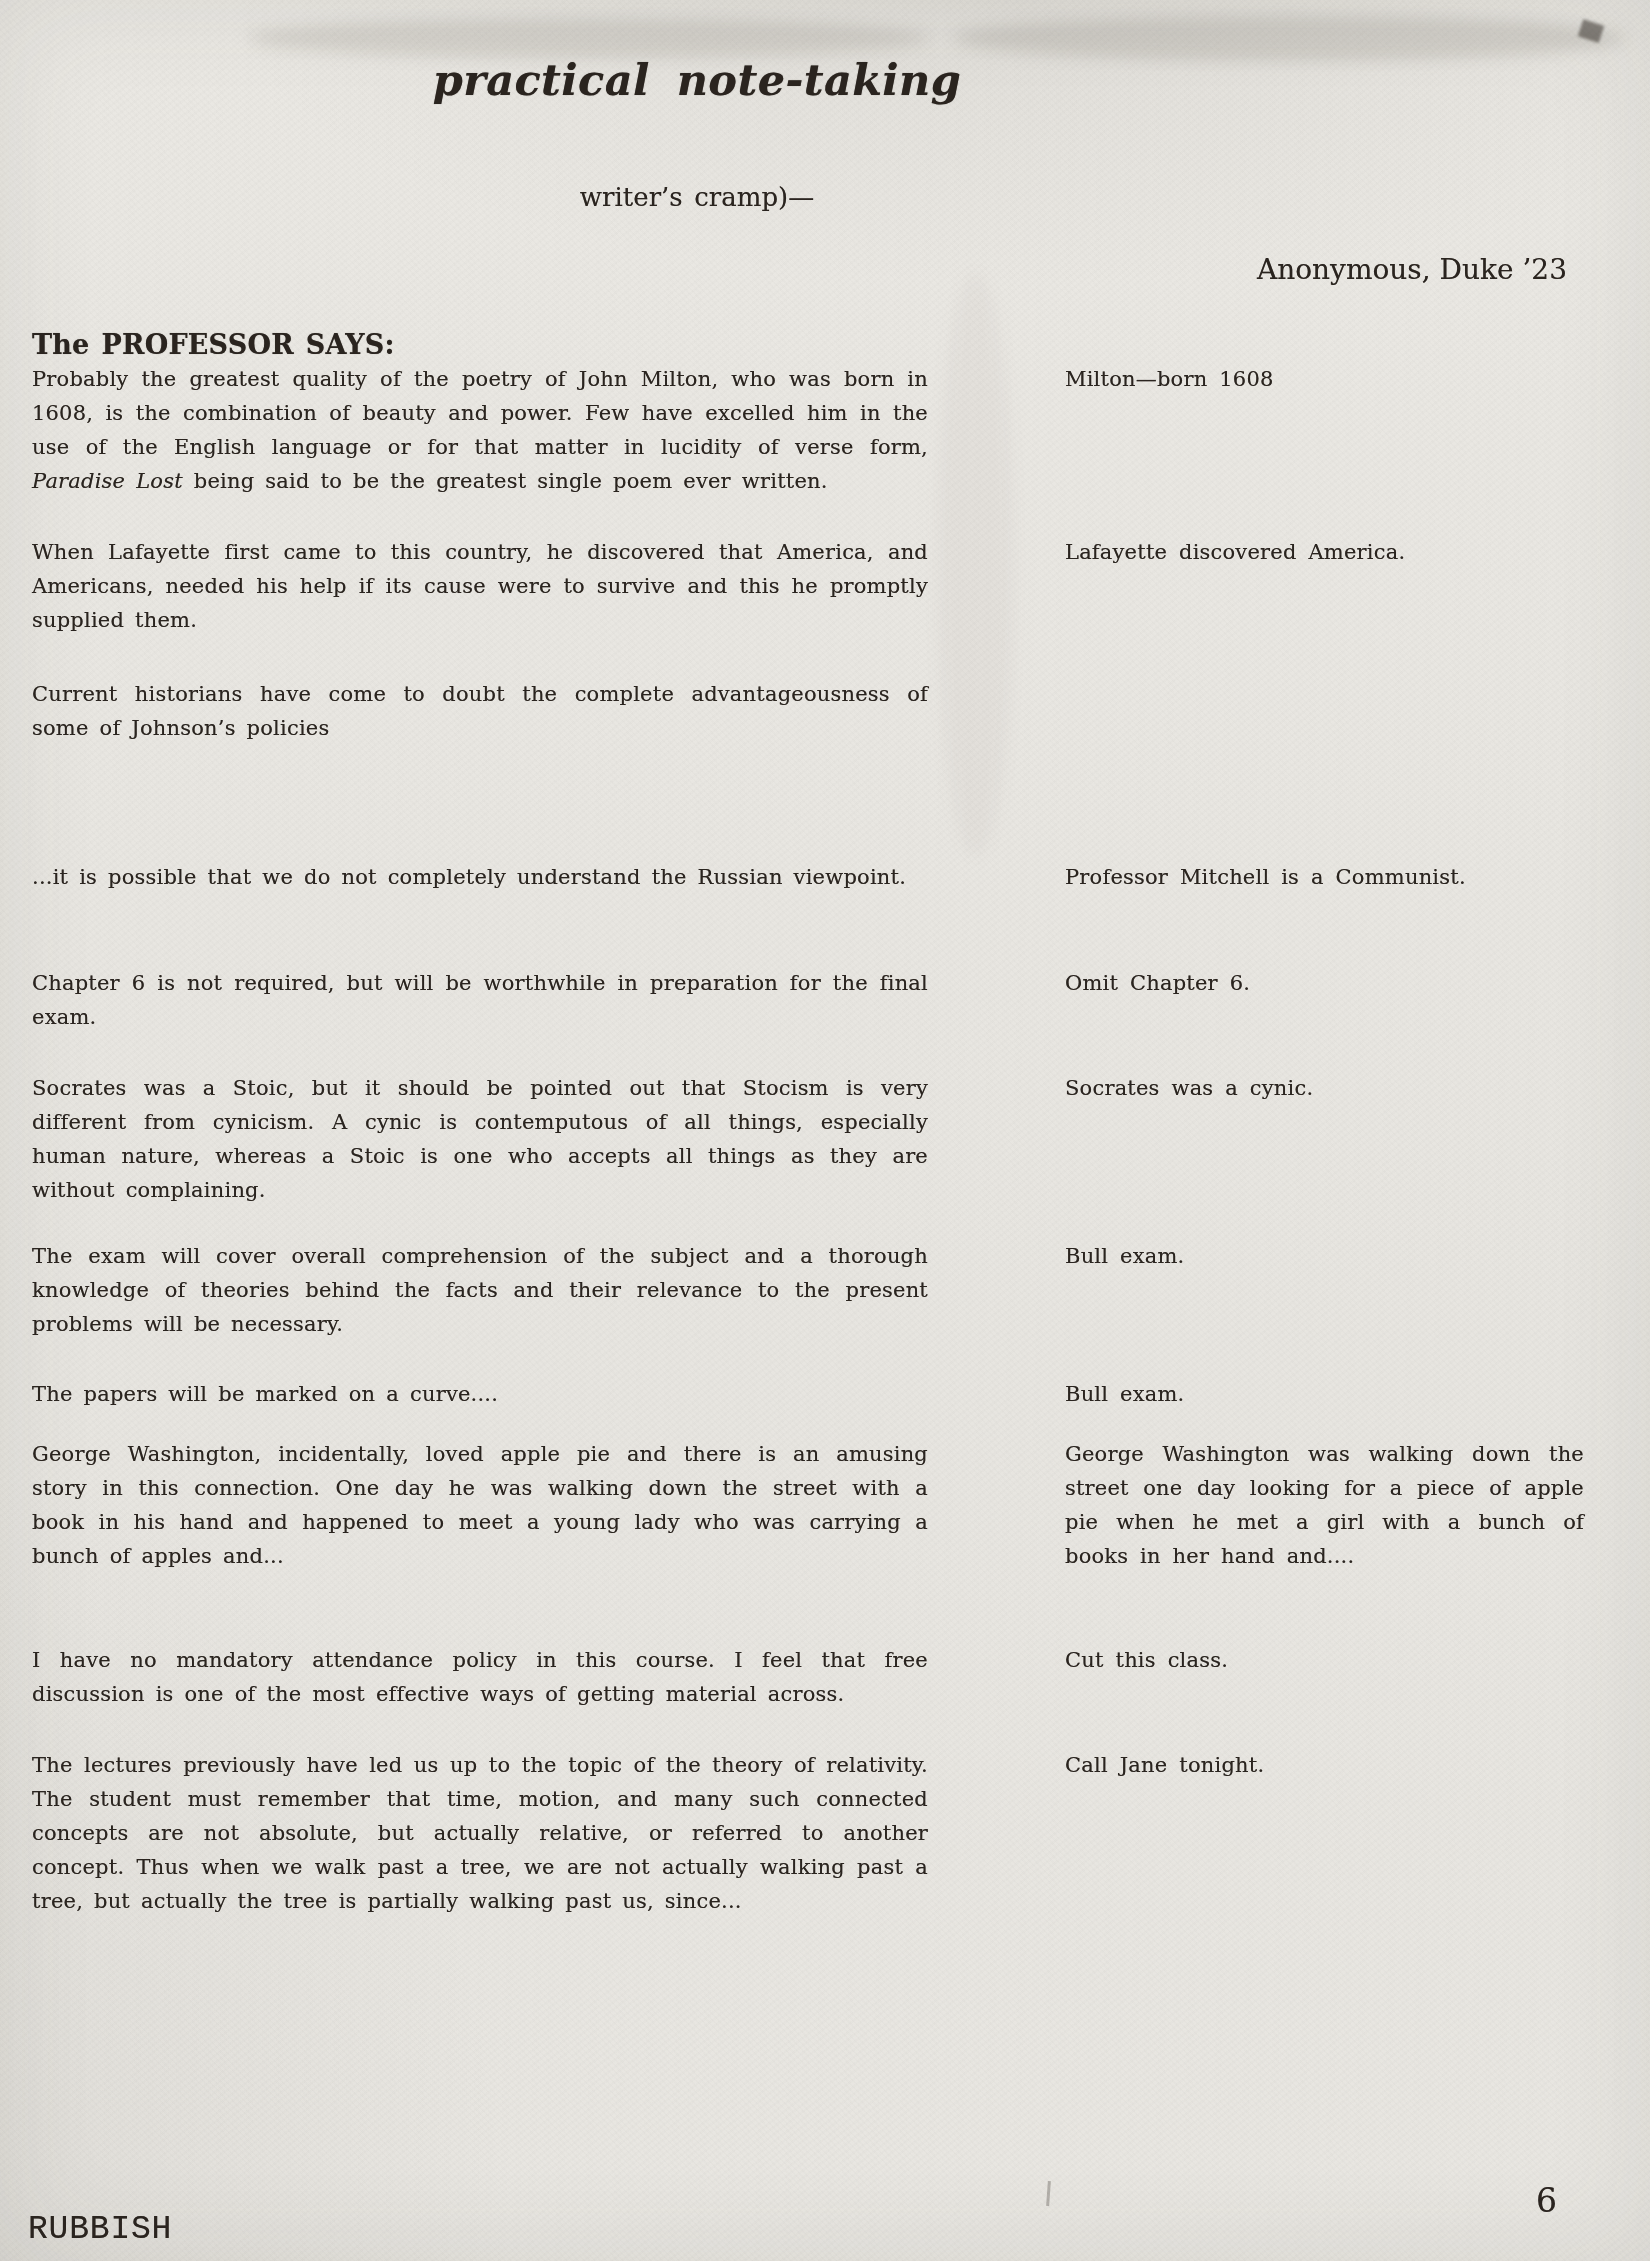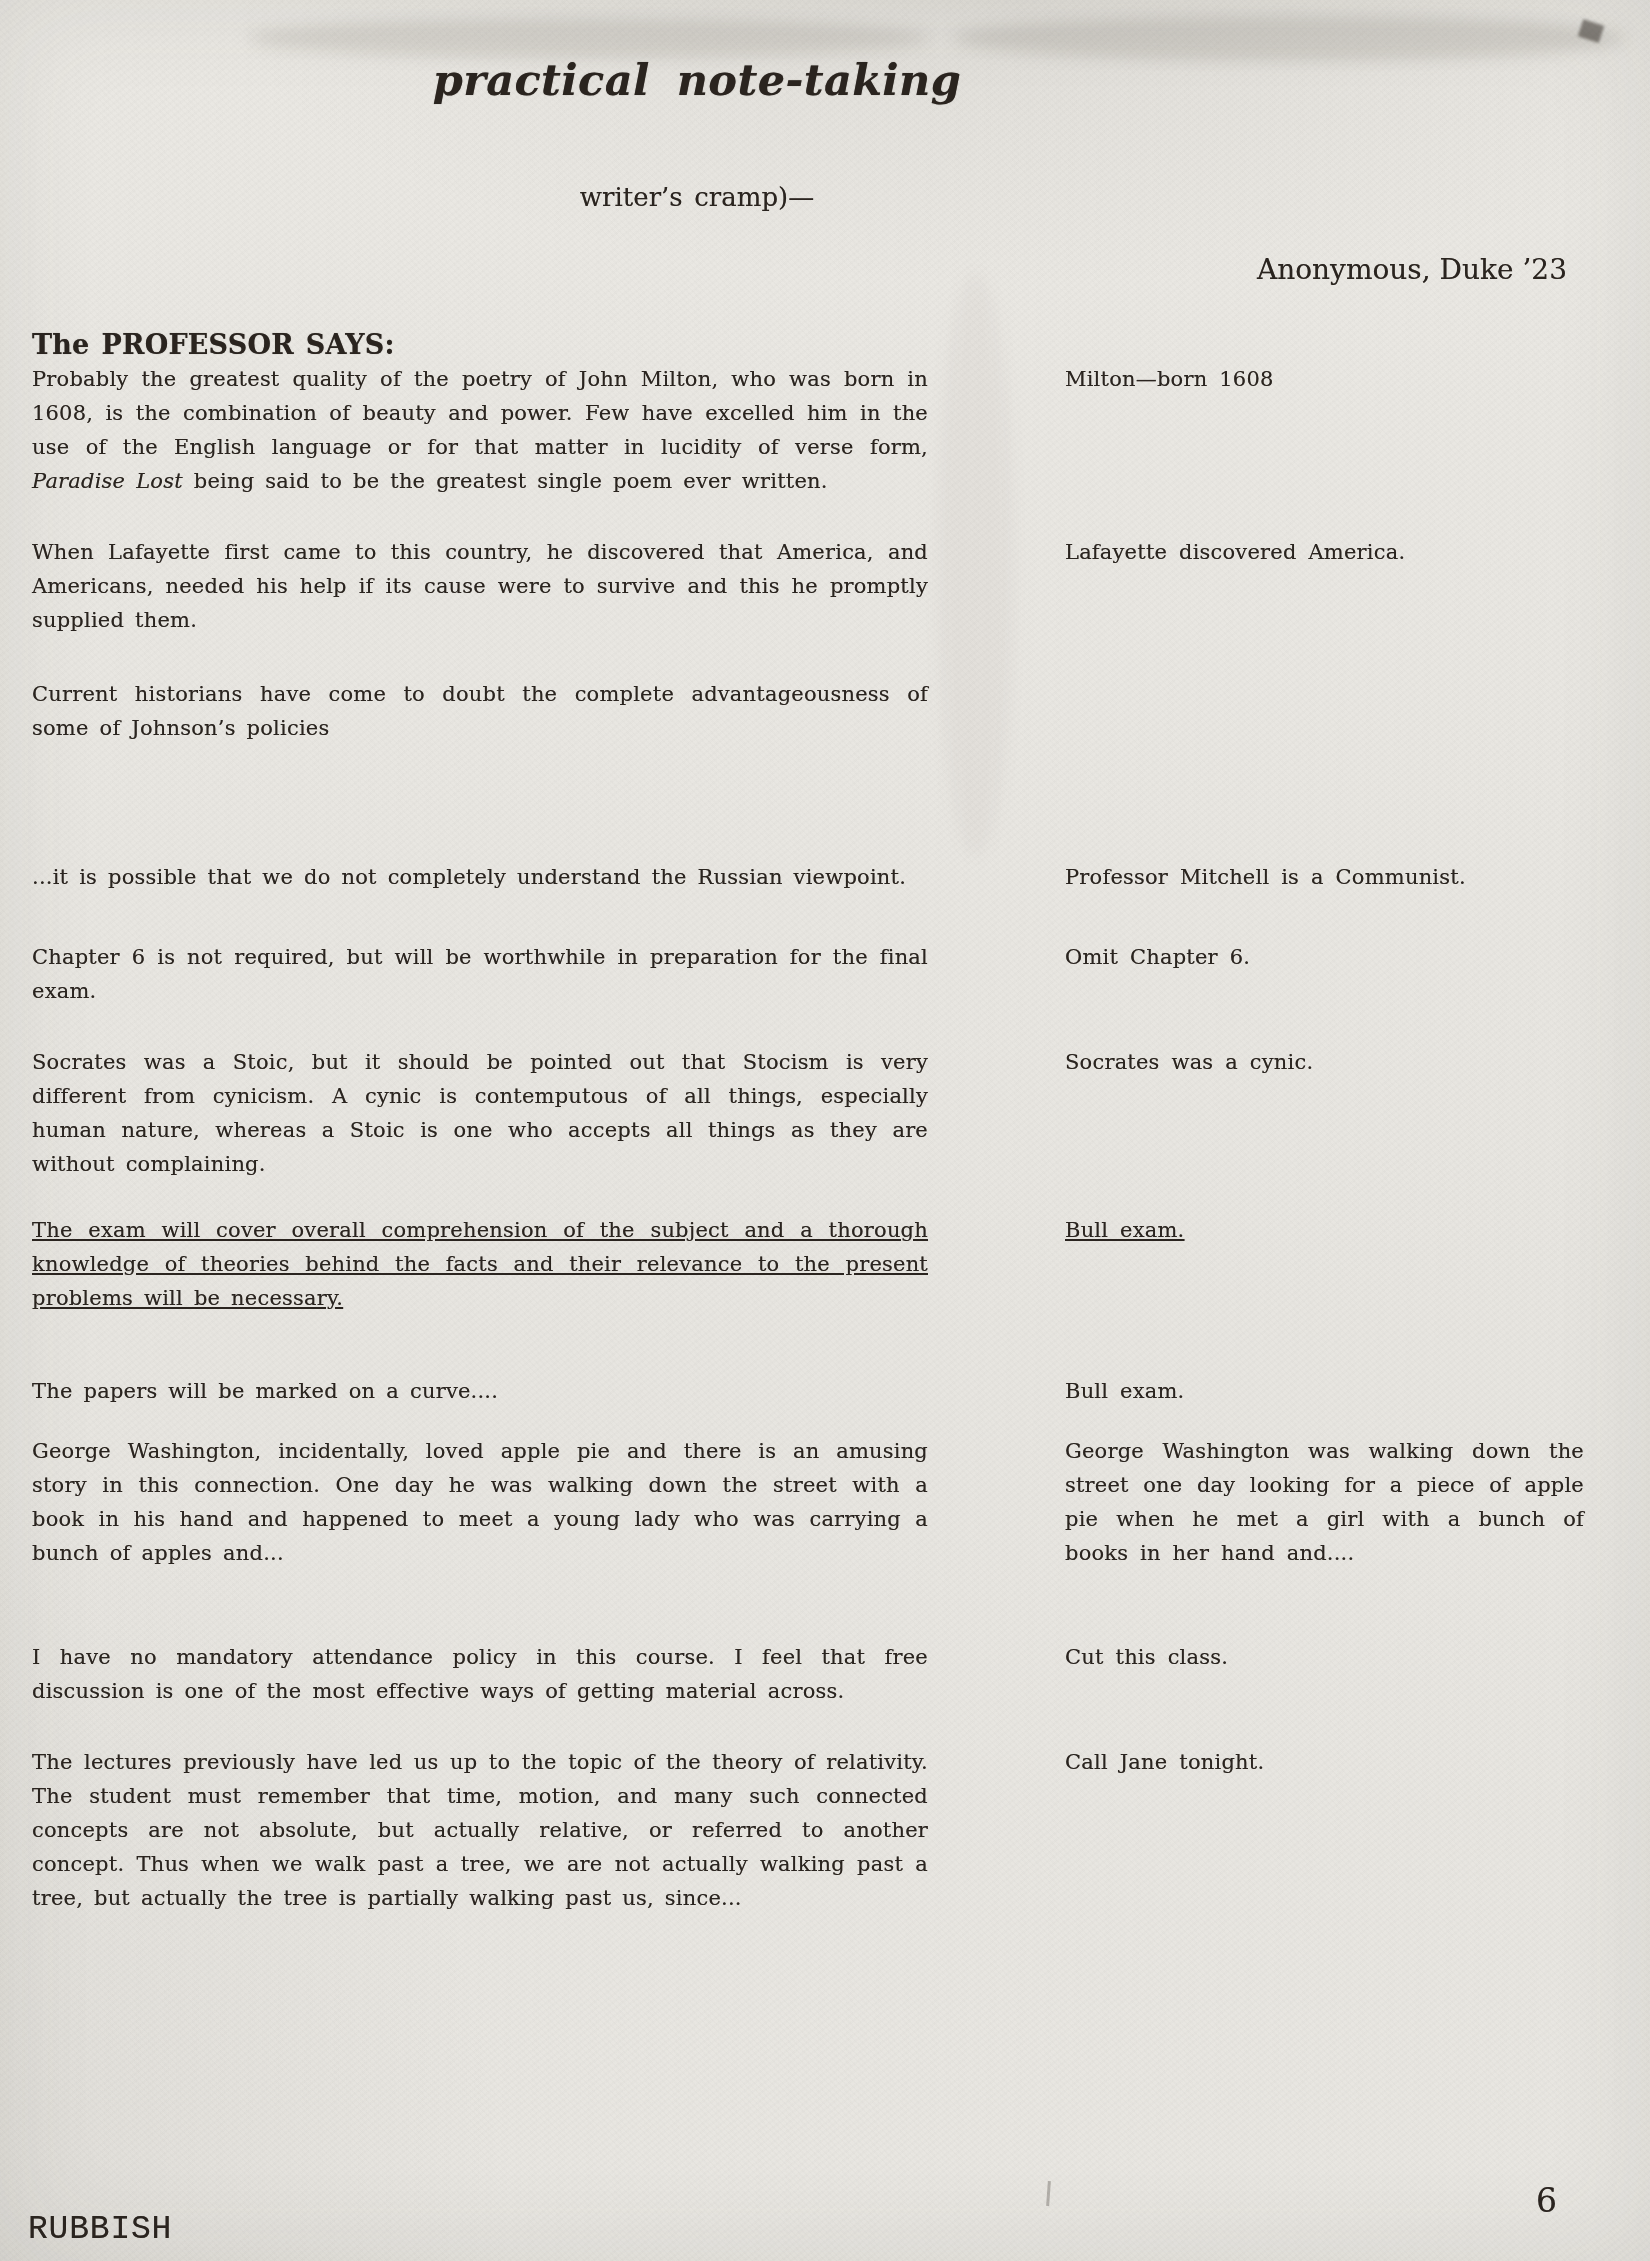--- a/index.html
+++ b/index.html
@@ -109,21 +109,21 @@
           </div>
           <div class="cell right">
             <p>Lafayette discovered America.</p>
           </div>
         </div>
         <div class="row" style="margin-bottom: 115px;">
           <div class="cell left">
             <p><span>Current historians have come to doubt the complete advantageousness of some of Johnson’s policies</span></p>
           </div>
         </div>
-        <div class="row" style="margin-bottom: 46px;">
+        <div class="row" style="margin-bottom: 72px;">
           <div class="cell left">
             <p><span>...it is possible that we do not completely understand the Russian viewpoint.</span></p>
           </div>
           <div class="cell right">
             <p>Professor Mitchell is a Communist.</p>
           </div>
         </div>
         <div class="row" style="margin-bottom: 37px;">
           <div class="cell left">
             <p><span>Chapter 6 is not required, but will be worthwhile in preparation for the final exam.</span></p>
@@ -133,21 +133,21 @@
           </div>
         </div>
         <div class="row" style="margin-bottom: 32px;">
           <div class="cell left">
             <p><span>Socrates was a Stoic, but it should be pointed out that Stocism is very different from cynicism. A cynic is contemputous of all things, especially human nature, whereas a Stoic is one who accepts all things as they are without complaining.</span></p>
           </div>
           <div class="cell right">
             <p>Socrates was a cynic.</p>
           </div>
         </div>
-        <div class="row" style="margin-bottom: 59px; text-decoration: underline;">
+        <div class="row" style="margin-bottom: 36px;">
           <div class="cell left">
             <p><span>The exam will cover overall comprehension of the subject and a thorough knowledge of theories behind the facts and their relevance to the present problems will be necessary.</span></p>
           </div>
           <div class="cell right">
             <p>Bull exam.</p>
           </div>
         </div>
         <div class="row" style="margin-bottom: 26.6px;">
           <div class="cell left">
             <p><span>The papers will be marked on a curve....</span></p>

